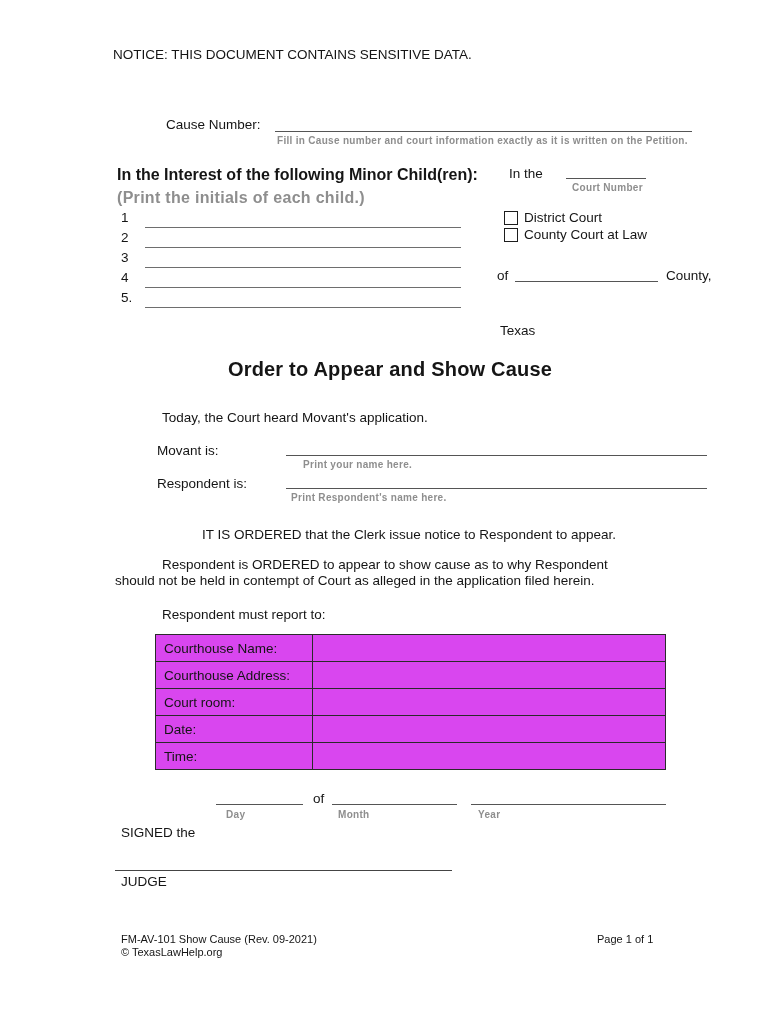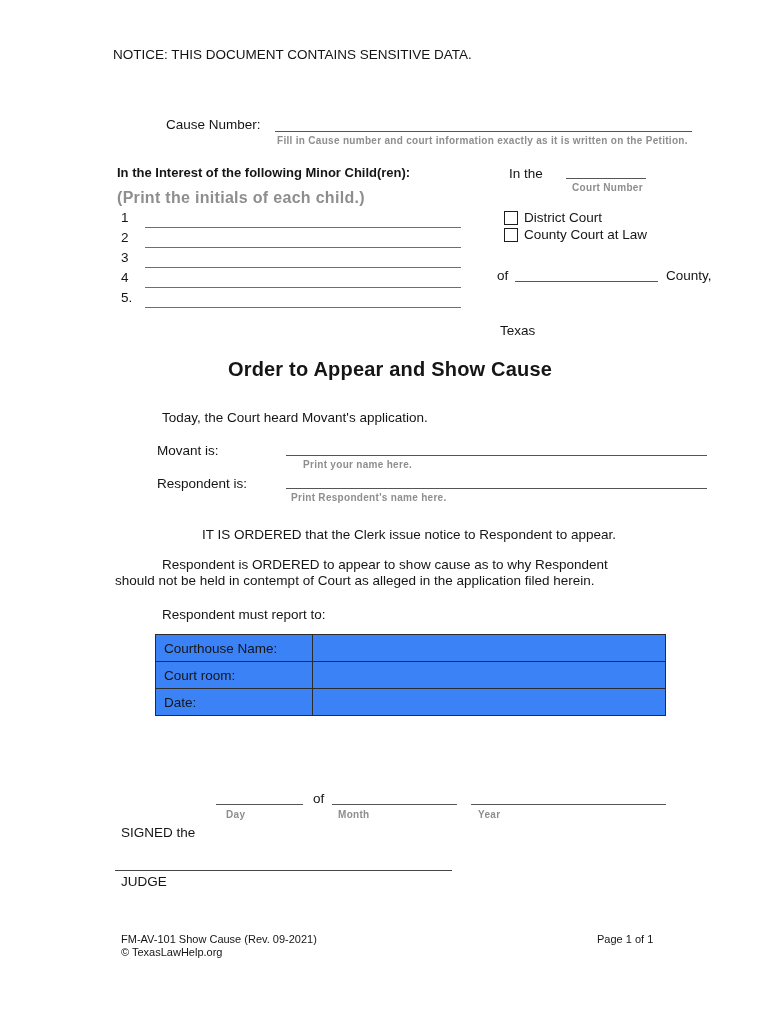--- a/index.html
+++ b/index.html
@@ -40,40 +40,40 @@
     border-collapse: collapse;
     width: 511px;
     table-layout: fixed;
   }
   table.report, table.report td { border: 1.4px solid #2b2b2b; }
   table.report td {
     height: 26px;
     font-size: 13.5px;
     padding: 0 0 0 8px;
     vertical-align: middle;
-    background: #3b82f6;
+    background: #d946ef;
   }
   table.report td.lbl { width: 148px; }
   .judge-rule { border-top: 1.2px solid #444444; height: 0; }
   .footer { font-size: 11px; line-height: 1.2; white-space: nowrap; }
   .center { text-align: center; }
   .right { text-align: left; margin-top: 38px; }
 </style>
 </head>
 <body>
 
 <div class="page">
 
   <div class="abs t" style="left:113px; top:47px;">NOTICE: THIS DOCUMENT CONTAINS SENSITIVE DATA.</div>
 
   <div class="abs t" style="left:166px; top:117px;">Cause Number:</div>
   <div class="abs fline dark t" style="left:275px; top:117px; width:417px;"></div>
   <div class="abs hint" style="left:277px; top:135px;">Fill in Cause number and court information exactly as it is written on the Petition.</div>
 
-  <div class="abs t b" style="left:117px; top:166px; font-size:13px;">In the Interest of the following Minor Child(ren):</div>
+  <div class="abs t b" style="left:117px; top:166px; font-size:16px;">In the Interest of the following Minor Child(ren):</div>
   <div class="abs hint" style="left:117px; top:189px; font-size:16px;">(Print the initials of each child.)</div>
 
   <div class="abs t" style="left:121px; top:210px;">1</div>
   <div class="abs fline t" style="left:145px; top:213px; width:316px;"></div>
 
   <div class="abs t" style="left:121px; top:230px;">2</div>
   <div class="abs fline t" style="left:145px; top:233px; width:316px;"></div>
 
   <div class="abs t" style="left:121px; top:250px;">3</div>
   <div class="abs fline t" style="left:145px; top:253px; width:316px;"></div>
@@ -122,25 +122,33 @@
 
   <div class="abs t" style="left:162px; top:607px;">Respondent must report to:</div>
 
   <table class="report abs" style="left:155px; top:634px;">
     <tbody>
         <tr>
       <td class="lbl">Courthouse Name:</td>
       <td></td>
     </tr>
     <tr>
+      <td class="lbl">Courthouse Address:</td>
+      <td></td>
+    </tr>
+    <tr>
       <td class="lbl">Court room:</td>
       <td></td>
     </tr>
     <tr>
       <td class="lbl">Date:</td>
+      <td></td>
+    </tr>
+    <tr>
+      <td class="lbl">Time:</td>
       <td></td>
     </tr>
   </tbody>
     </table>
 
   <div class="abs t" style="left:121px; top:791px;margin-top:34px;">SIGNED the</div>
   <div class="abs fline dark t" style="left:216px; top:790px; width:87px;"></div>
   <div class="abs t" style="left:313px; top:791px;">of</div>
   <div class="abs fline dark t" style="left:332px; top:790px; width:125px;"></div>
   <div class="abs fline dark t" style="left:471px; top:790px; width:195px;"></div>

